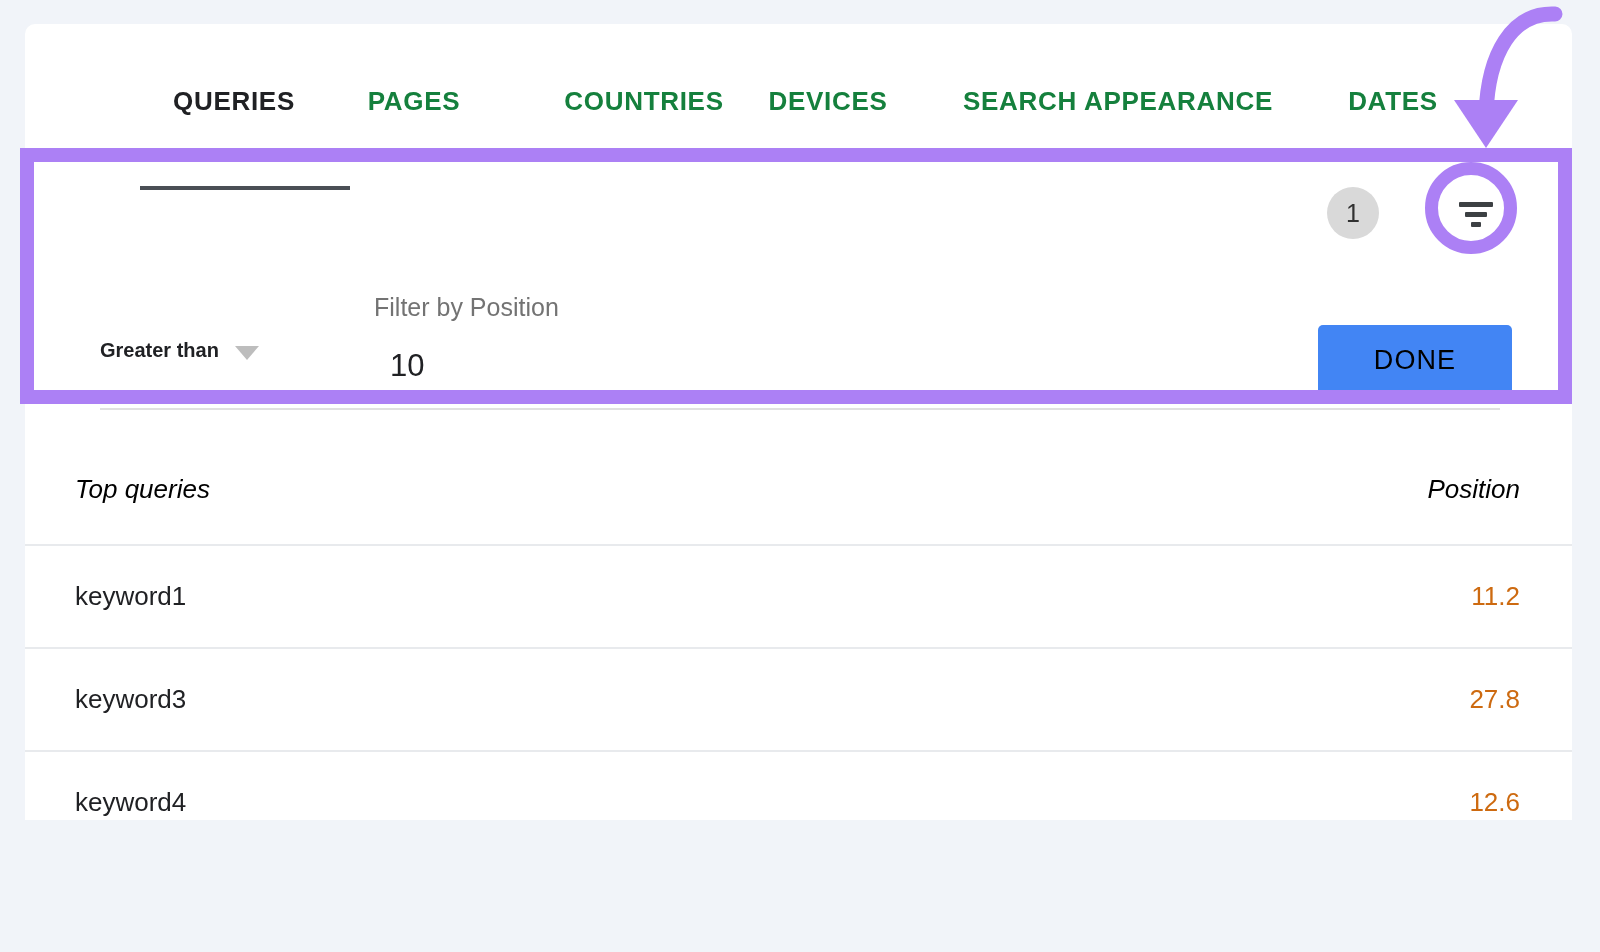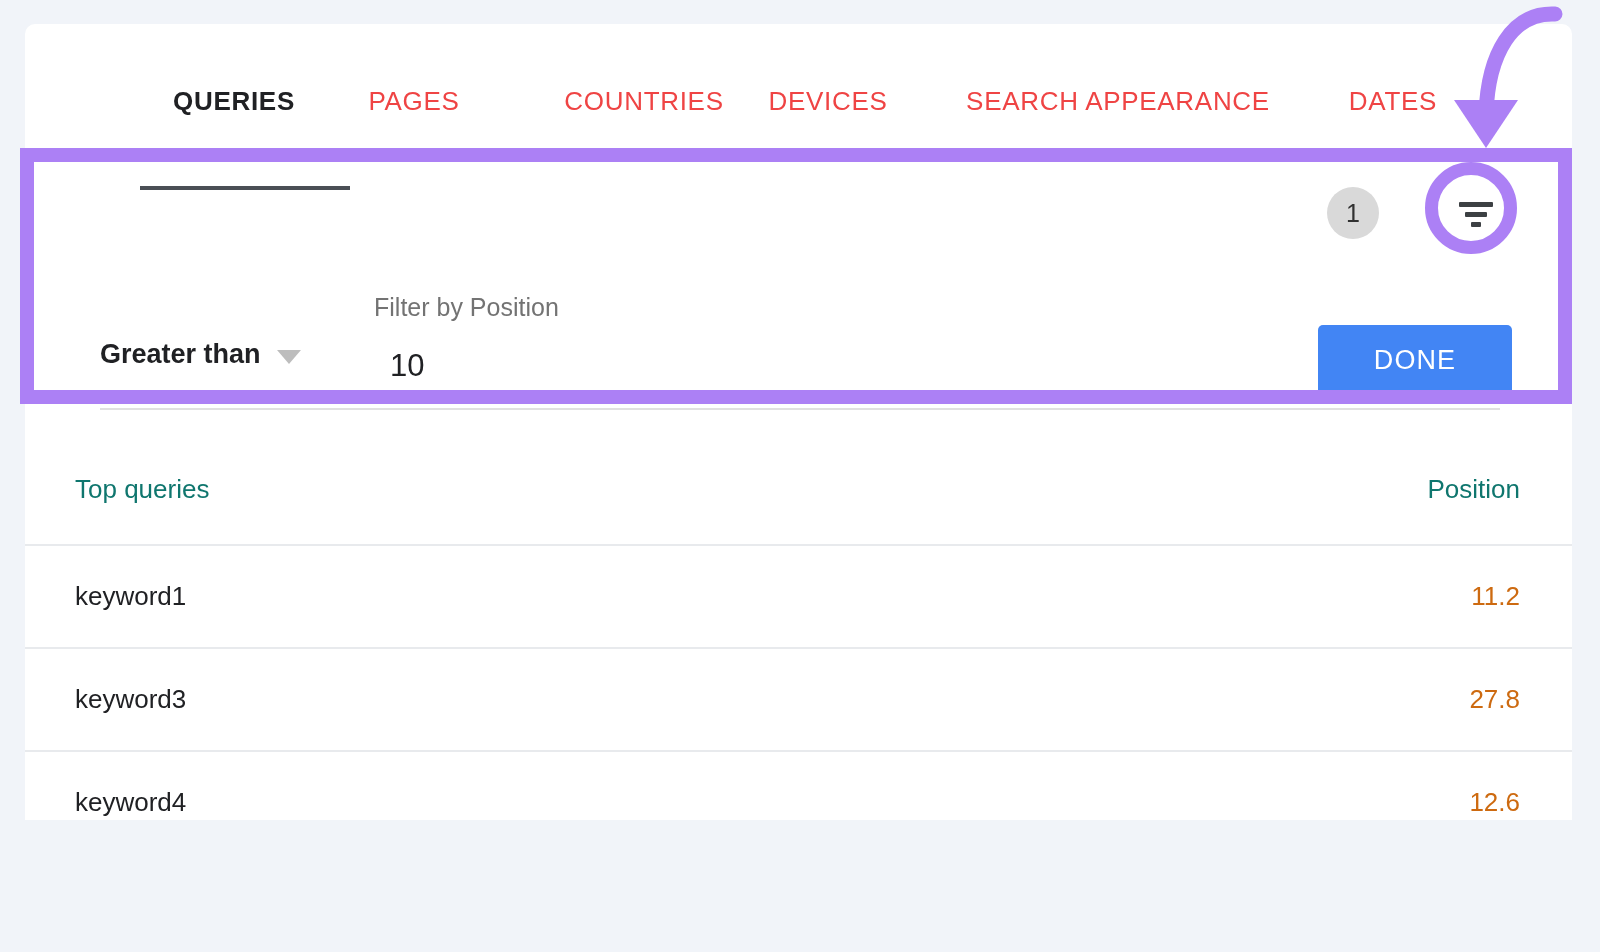--- a/index.html
+++ b/index.html
@@ -35,24 +35,24 @@
     top: 0;
     width: 100%;
     height: 131px;
   }
   .tab {
     position: absolute;
     top: 62px;
     transform: translateX(-50%);
     font-size: 26px;
     letter-spacing: 0.7px;
-    color: #ef4444;
-    white-space: nowrap;
-    cursor: pointer;
-    font-weight: 400;
+    color: #15803d;
+    white-space: nowrap;
+    cursor: pointer;
+    font-weight: 700;
   }
   .tab.active {
     color: #202124;
     font-weight: 700;
   }
   #tab-underline {
     position: absolute;
     left: 115px;
     top: 162px;
     width: 210px;
@@ -121,21 +121,21 @@
   #operator-select {
     position: absolute;
     left: 0;
     top: 46px;
     display: flex;
     align-items: center;
     cursor: pointer;
     gap: 16px;
   }
   #operator-label {
-    font-size: 27px;
+    font-size: 20px;
     color: #202124;
     font-weight: 700;
     white-space: nowrap;
   }
   #operator-caret {
     width: 0;
     height: 0;
     border-left: 12px solid transparent;
     border-right: 12px solid transparent;
     border-top: 14px solid #bdbdbd;
@@ -176,21 +176,21 @@
 
   #done-button {
     position: absolute;
     right: 60px;
     top: 170px;
     width: 194px;
     height: 70px;
     background: #4285f4;
     border-radius: 5px;
     border: none;
-    color: #ffffff;
+    color: #000000;
     font-size: 27px;
     font-family: "Liberation Sans", sans-serif;
     letter-spacing: 1.1px;
     cursor: pointer;
   }
 
   
   #table {
     position: absolute;
     left: 0;
@@ -215,21 +215,22 @@
     white-space: nowrap;
   }
   .cell-right {
     position: absolute;
     right: 52px;
     font-size: 26px;
     white-space: nowrap;
   }
   .trow.header .cell-left,
   .trow.header .cell-right {
-    color: #0f766e;
+    color: #000000;
+    font-style: italic;
   }
   .pos-value { color: #cd6a10; }
 
   
   #highlight-box {
     position: absolute;
     left: 20px;
     top: 148px;
     width: 1552px;
     height: 256px;

